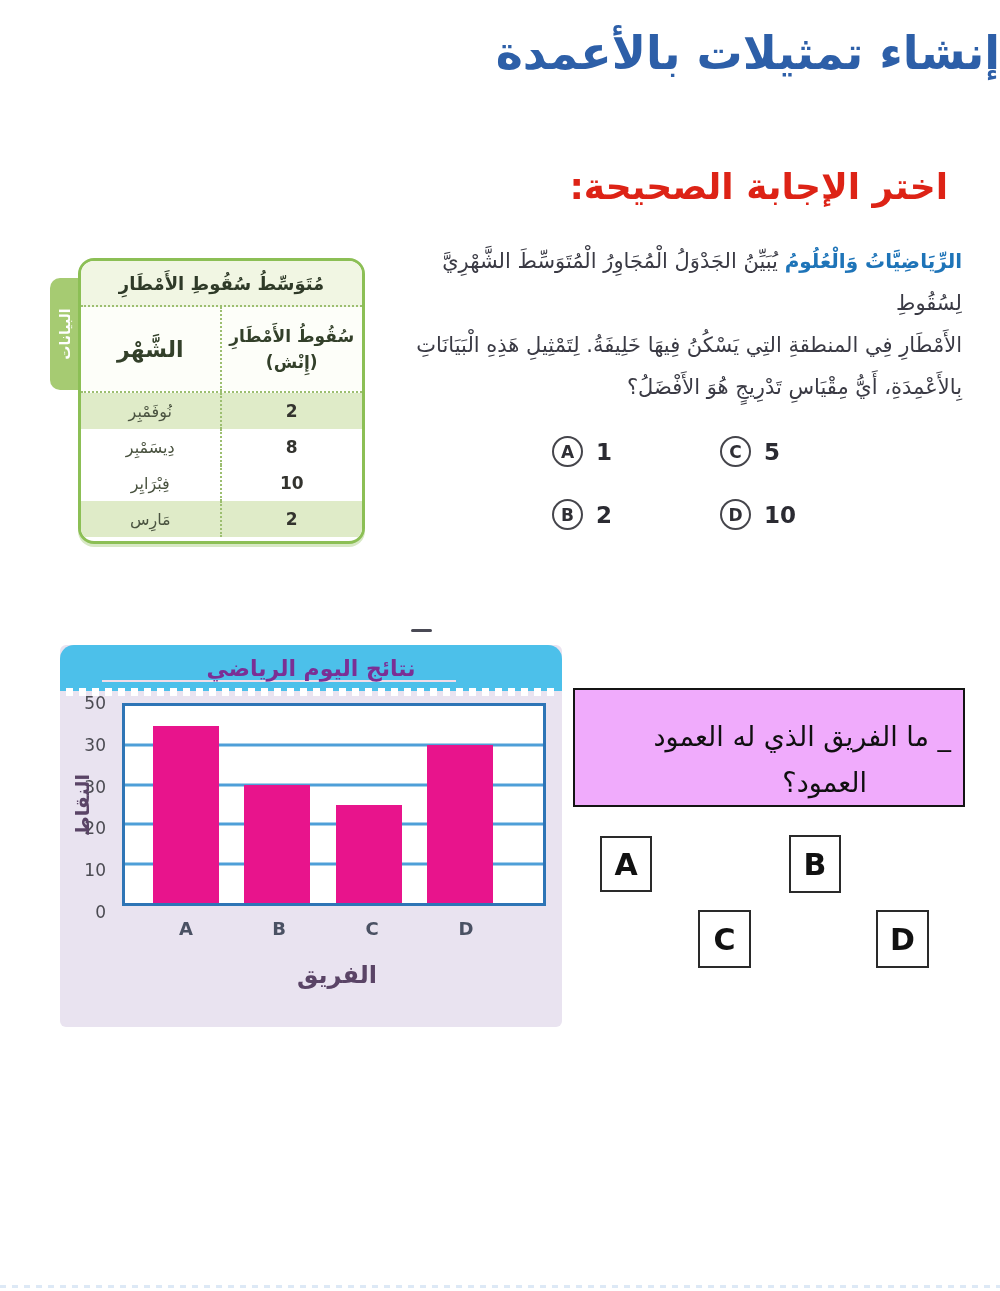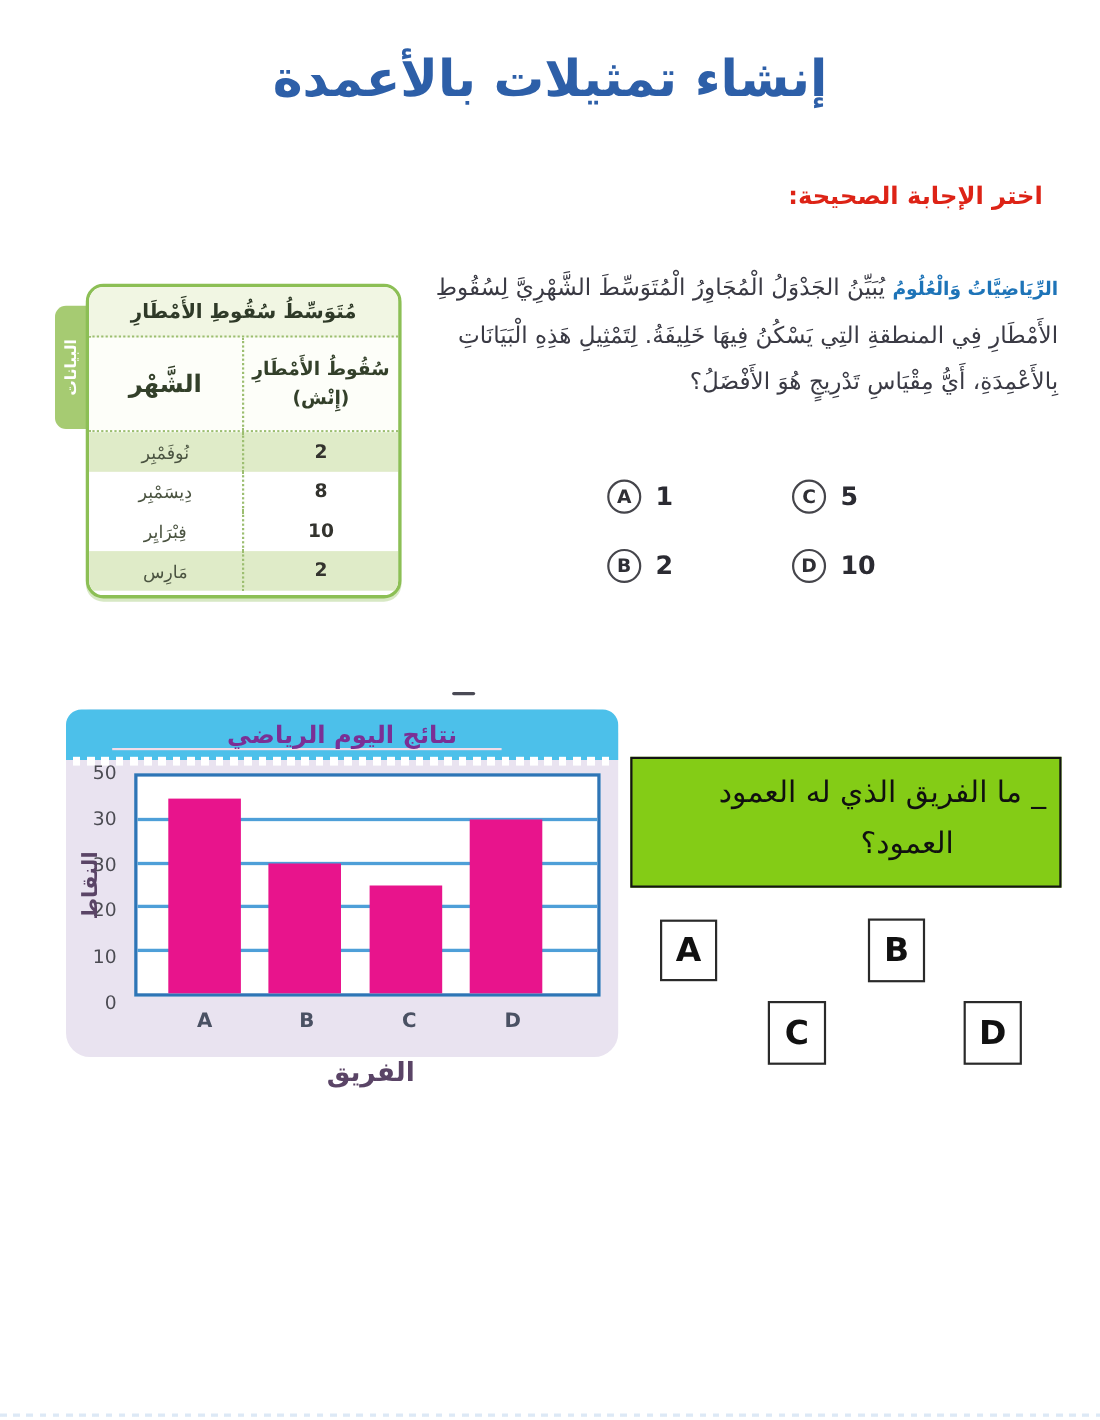--- a/index.html
+++ b/index.html
@@ -1,29 +1,29 @@
 <!DOCTYPE html>
 <html lang="ar"><head>
 <meta charset="utf-8">
 <style>
   * { margin:0; padding:0; box-sizing:border-box; }
   body { background:#ffffff; font-family:"DejaVu Sans", sans-serif; }
   .page { position:relative; width:1000px; height:1291px; background:#ffffff; overflow:hidden; margin:0 auto; }
 
   
-  .main-title { position:absolute; top:44px; left:0; right:0; text-align:center;
+  .main-title { position:absolute; top:26px; left:0; right:0; text-align:right;
     font-size:46px; font-weight:bold; color:#2d5fa8; }
   .instruction { position:absolute; top:166px; right:52px;
-    font-size:22px; font-weight:bold; color:#dd2316; direction:rtl; }
+    font-size:36px; font-weight:bold; color:#dd2316; direction:rtl; }
 
   
   .problem { position:absolute; top:240px; right:38px; width:580px;
     direction:rtl; text-align:right; font-size:21px; line-height:42px;
     color:#3a3a44; white-space:pre-line; }
-  .problem .lead { color:#1e74b8; font-weight:bold; font-size:17px;text-align:right; }
+  .problem .lead { color:#1e74b8; font-weight:bold; font-size:20px;text-align:right; }
 
   
   .table-card { position:absolute; left:78px; top:258px; width:287px; height:286px;
     background:#ffffff; border:3px solid #8cbf55; border-radius:16px;
     box-shadow:0 3px 0 rgba(140,190,85,.35); overflow:hidden; }
   .table-title { height:46px; background:#f1f6e3; display:flex; align-items:center;
     justify-content:center; font-weight:bold; font-size:18px; color:#2f3a28;
     border-bottom:2px dotted #9cbe70; direction:rtl; }
   .table-head { height:86px; display:flex; background:#fdfef9; border-bottom:2px dotted #9cbe70; }
   .th-month { width:50%; display:flex; align-items:center; justify-content:center;
@@ -50,22 +50,22 @@
   .choice { display:flex; align-items:center; gap:13px; cursor:pointer; }
   .choice-letter { width:31px; height:31px; border:2px solid #45454b; border-radius:50%;
     display:flex; align-items:center; justify-content:center;
     font-weight:bold; font-size:17px; color:#2f2f35; }
   .choice-value { font-weight:bold; font-size:23px; color:#2b2b32; }
 
   .stray-mark { position:absolute; left:411px; top:629px; width:21px; height:3px;
     background:#4a4a55; border-radius:2px; }
 
   
-  .chart-card { position:absolute; left:60px; top:645px; width:502px; height:316px;
-    background:#e9e3f0; border-radius:22px; }
+  .chart-card { position:absolute; left:60px; top:645px; width:502px; height:382px;
+    background:#e9e3f0; border-radius:6px; }
   .chart-header { position:absolute; top:0; left:0; right:0; height:46px;
     background:#4cc0ea; border-radius:14px 14px 0 0; display:flex;
     align-items:center; justify-content:center; }
   .chart-title { position:relative; z-index:2; font-weight:bold; font-size:22px; color:#7b2f95; }
   .chart-title-underline { position:absolute; left:42px; width:354px; bottom:9px;
     height:2px; background:#f2dce8; }
   .perforation { position:absolute; top:43px; left:6px; right:6px; height:8px;
     background:repeating-linear-gradient(90deg,#ffffff 0 7px, rgba(255,255,255,0) 7px 13px); }
 
   .plot { position:absolute; left:62px; top:58px; width:424px; height:203px;
@@ -81,22 +81,22 @@
     font-weight:normal; font-size:17px; color:#4b4b52; }
   .y-axis-label { position:absolute; left:-8px; top:150px; width:60px; text-align:center;
     transform:rotate(-90deg); font-weight:bold; font-size:19px; color:#5a4466; }
   .x-tick { position:absolute; top:273px; transform:translateX(-50%);
     font-weight:bold; font-size:18px; color:#4a5163; }
   .x-axis-label { position:absolute; top:300px; left:62px; width:430px; text-align:center;
     font-weight:bold; font-size:24px; color:#5a4466;margin-top:16px; }
 
   
   .question-box { position:absolute; left:573px; top:688px; width:392px; height:119px;
-    border:2px solid #141414; background:#84cc16; direction:rtl;
-    padding:8px 12px 0 12px; font-size:27px; line-height:46px; color:#101010; }
+    border:2px solid #141414; background:#f0abfc; direction:rtl;
+    padding:24px 12px 0 12px; font-size:27px; line-height:46px; color:#101010; }
   .q-line2 { margin-right:84px; }
 
   .answer-box { position:absolute; border:2px solid #2a2a2a; background:#ffffff;
     display:flex; align-items:center; justify-content:center;
     font-weight:bold; font-size:30px; color:#111111; cursor:pointer; }
   .answer-a { left:600px; top:836px; width:52px; height:56px; }
   .answer-b { left:789px; top:835px; width:52px; height:58px; }
   .answer-c { left:698px; top:910px; width:53px; height:58px; }
   .answer-d { left:876px; top:910px; width:53px; height:58px; }
 

